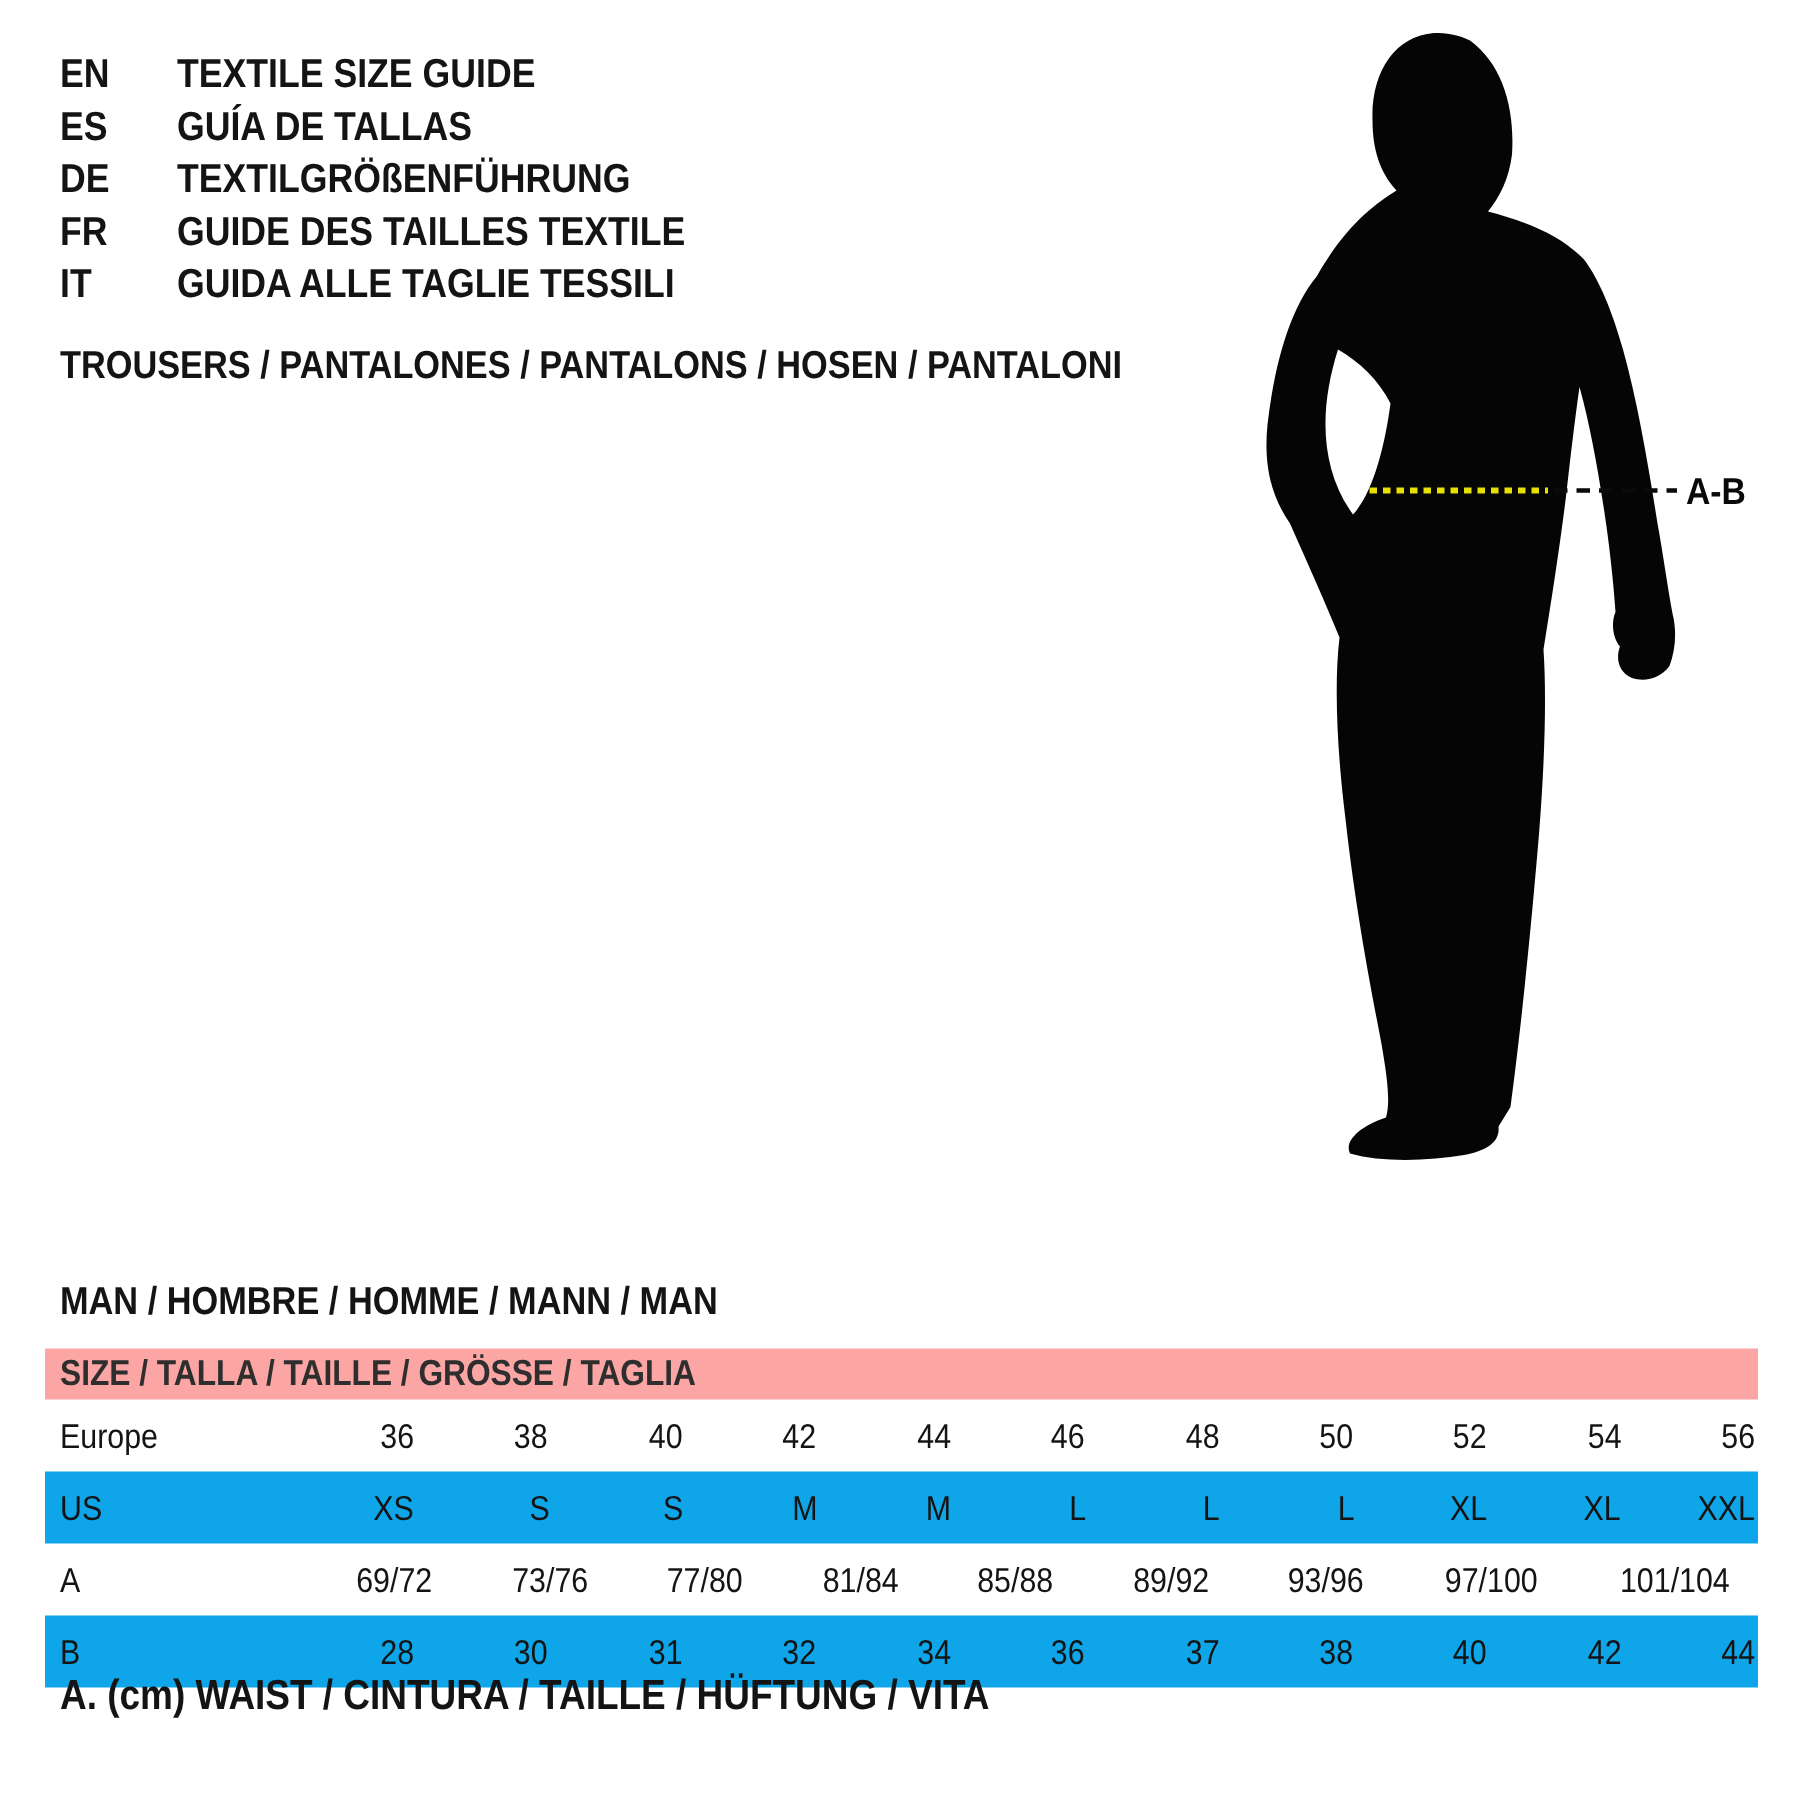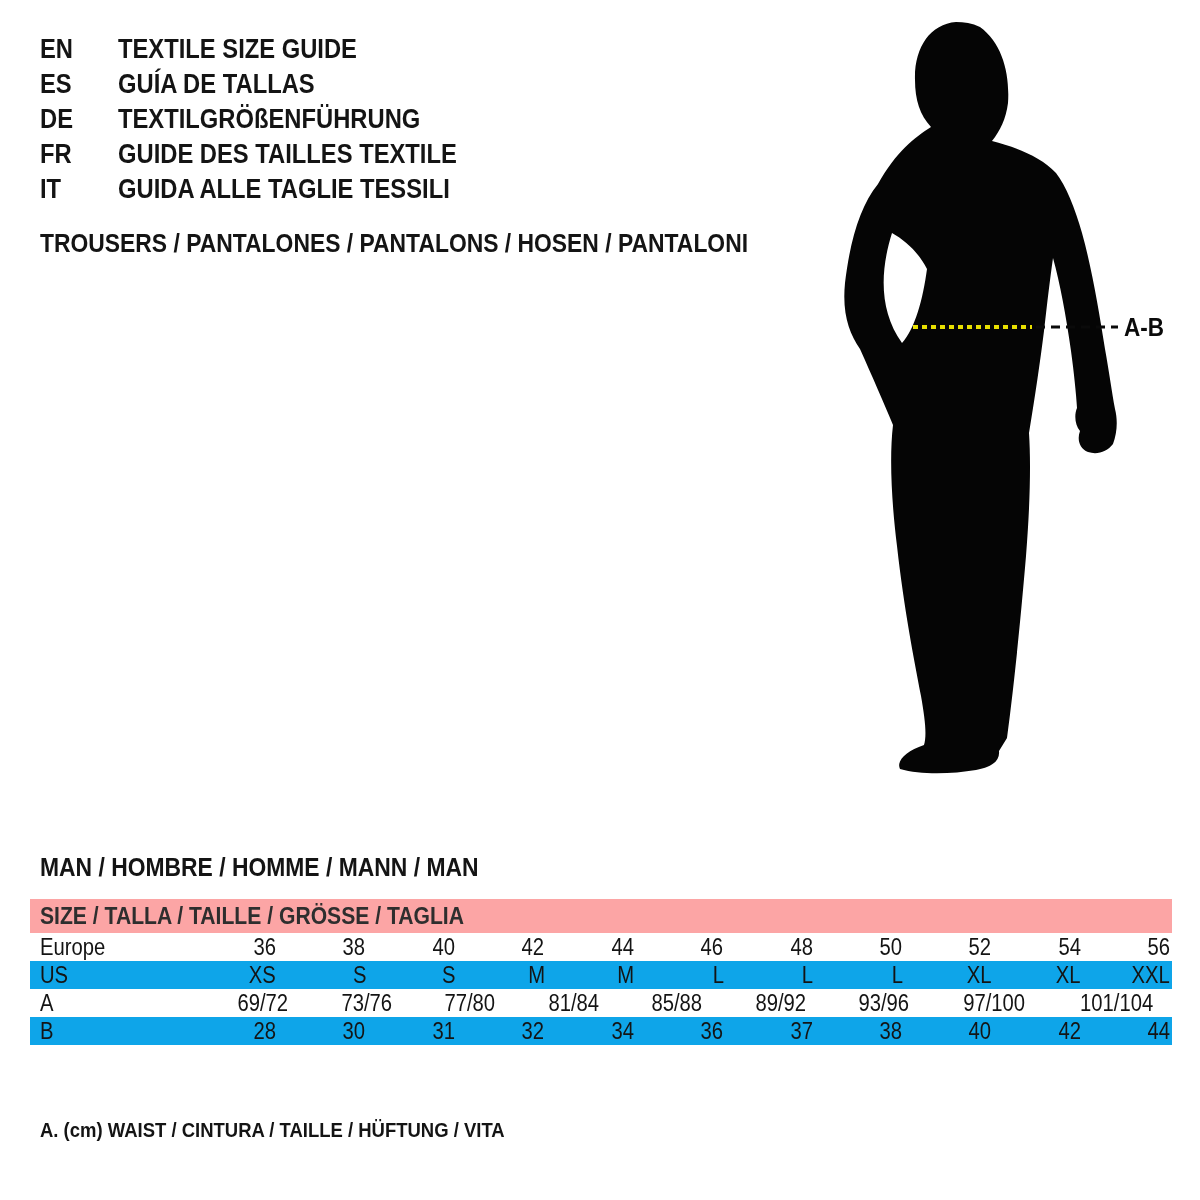--- a/index.html
+++ b/index.html
@@ -33,27 +33,27 @@
   .gender { left: 40px; top: 851px; font-weight: bold; font-size: 26px; line-height: 32px; text-align: right; }
 
   
   .size-table { left: 30px; top: 899px; width: 1142px; font-size: 23px; }
   .thead {
     height: 34px; background: #fca5a5;
     display: flex; align-items: center;
     padding-left: 10px; box-sizing: border-box;
     font-weight: bold; font-size: 24px; color: #2e2e2e;
   }
-  .trow { display: flex; align-items: center; height: 28px; gap: 46px; }
+  .trow { display: flex; align-items: center; height: 48px; gap: 46px; }
   .trow.striped { background: #0ea5e9; }
   .cell { flex: 1 1 0; text-align: right; }
   .cell.label { flex: 0 0 158px; text-align: left; padding-left: 10px; box-sizing: border-box; }
 
   
-  .notes { left: 40px; top: 1113px; font-weight: bold; font-size: 21px; line-height: 34px; }
+  .notes { left: 40px; top: 1113px; font-weight: bold; font-size: 28px; line-height: 34px; }
 </style>
 </head>
 <body>
 
 <div class="abs langs">
   <div class="lang-row">
     <span class="lang-code"><span class="cnd-l">EN</span></span>
     <span><span class="cnd-l">TEXTILE SIZE GUIDE</span></span>
   </div>
   <div class="lang-row">

